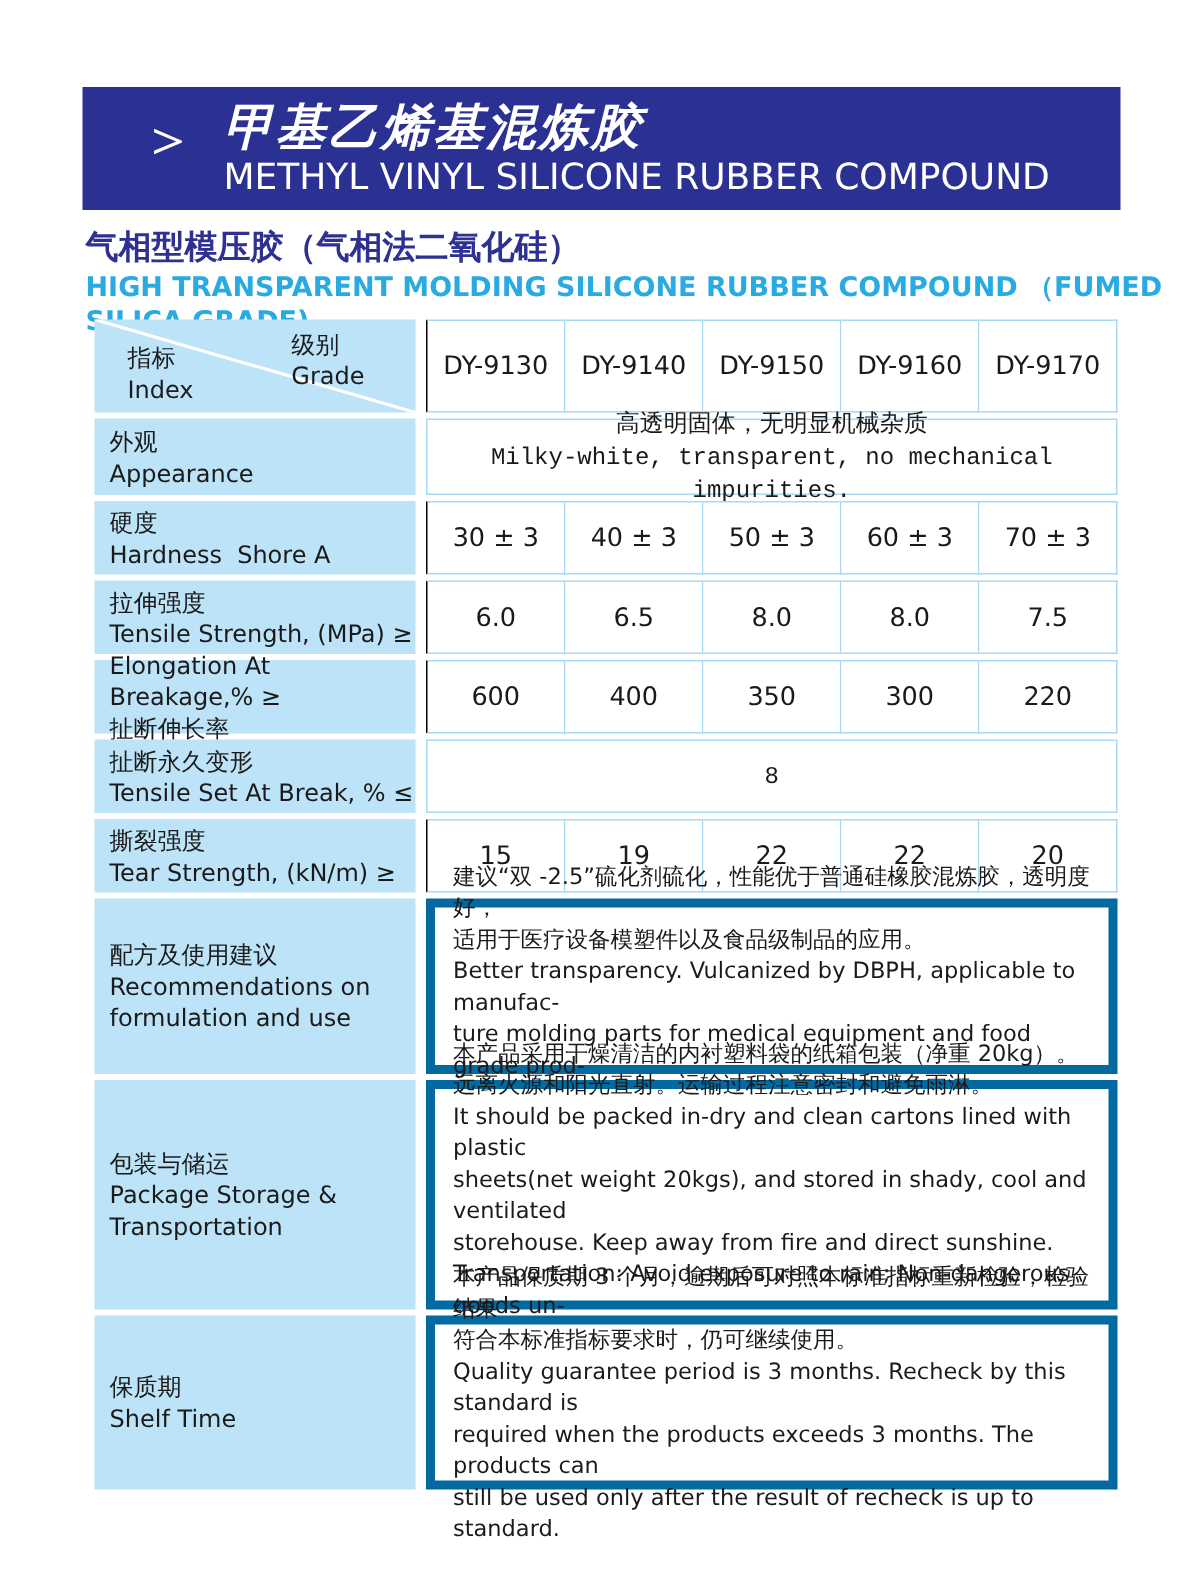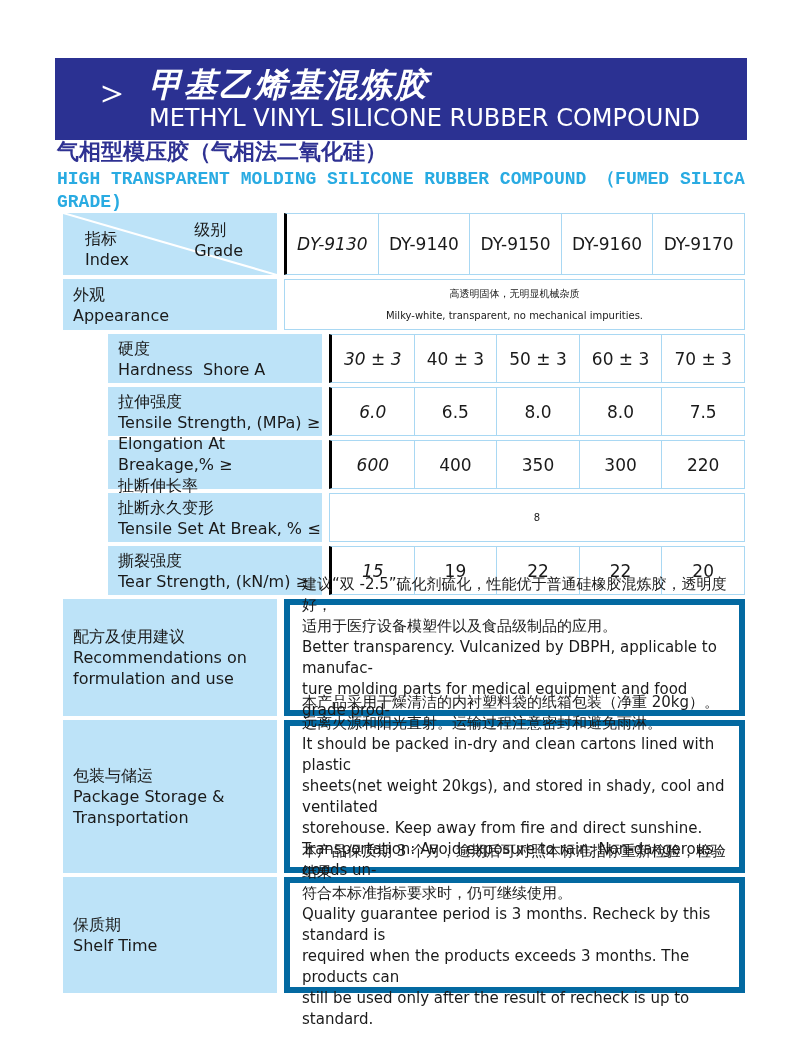--- a/index.html
+++ b/index.html
@@ -18,64 +18,64 @@
     margin:0 18px 14px 38px;line-height:1;
   }
   .banner .titles{display:flex;flex-direction:column;}
   .banner .title-cn{
     color:#ffffff;font-size:33px;font-weight:700;letter-spacing:2px;line-height:38px;font-style:italic;
   }
   .banner .title-en{
     color:#ffffff;font-size:24px;font-weight:400;letter-spacing:0px;line-height:28px;
   }
   
-  .subtitle{position:absolute;left:57px;top:140px;font-family:Liberation Mono, monospace;}
+  .subtitle{position:absolute;left:57px;top:152px;}
   .subtitle .sub-cn{color:#2E3192;font-size:22px;font-weight:700;line-height:28px;}
   .subtitle .sub-en{color:#29ABE2;font-size:18px;font-weight:700;line-height:23px;}
   
   .spec-table{position:absolute;left:63px;top:213px;width:682px;}
   .trow{display:flex;margin-bottom:4px;}
   .label{
     width:214px;min-width:214px;background:#BDE3F8;
     display:flex;flex-direction:column;justify-content:center;
     padding-left:10px;box-sizing:border-box;
     font-size:16px;line-height:21px;white-space:pre-wrap;
   }
   .gutter{width:7px;min-width:7px;}
   .data{flex:1;display:flex;}
   .cells .cell{
     flex:1;background:#ffffff;border:1px solid #A9D8F3;border-left:none;
     display:flex;align-items:center;justify-content:center;
     font-size:17px;
   }
-  .cells .cell:first-child{border-left:3px solid #000000;font-style:italic;}
+  .cells .cell:first-child{border-left:1px solid #000000;}
   .merged{
     background:#ffffff;border:1px solid #A9D8F3;box-sizing:border-box;
     display:flex;flex-direction:column;align-items:center;justify-content:center;
-    font-size:10px;line-height:22px;text-align:center;white-space:pre-line;
+    font-size:16px;line-height:22px;text-align:center;white-space:pre-line;font-family:Liberation Mono, monospace;
   }
   .textcell{
     background:#ffffff;border:6px solid #0369a1;box-sizing:border-box;
     display:flex;flex-direction:column;justify-content:center;
     padding:4px 10px 4px 12px;font-size:15px;line-height:21px;
     white-space:pre-line;text-align:left;
   }
   
   .corner{position:relative;padding:0;display:block;}
   .corner svg{position:absolute;left:0;top:0;width:100%;height:100%;}
   .corner .corner-tr{
     position:absolute;top:6px;right:34px;text-align:left;
     font-size:16px;line-height:21px;white-space:pre-line;
   }
   .corner .corner-bl{
     position:absolute;bottom:5px;left:22px;
     font-size:16px;line-height:21px;white-space:pre-line;
   }
   
-  .h74{height:62px;} .h51{height:51px;} .h49{height:49px;margin-left:45px;}
+  .h74{height:62px;} .h51{height:51px;} .h49{height:49px;}
   .h117{height:117px;} .h153{height:153px;} .h116{height:116px;}
 </style>
 </head>
 <body>
 
 <div class="banner">
   <span class="chevron">＞</span>
   <div class="titles">
     <div class="title-cn">甲基乙烯基混炼胶</div>
     <div class="title-en">METHYL VINYL SILICONE RUBBER COMPOUND</div>

